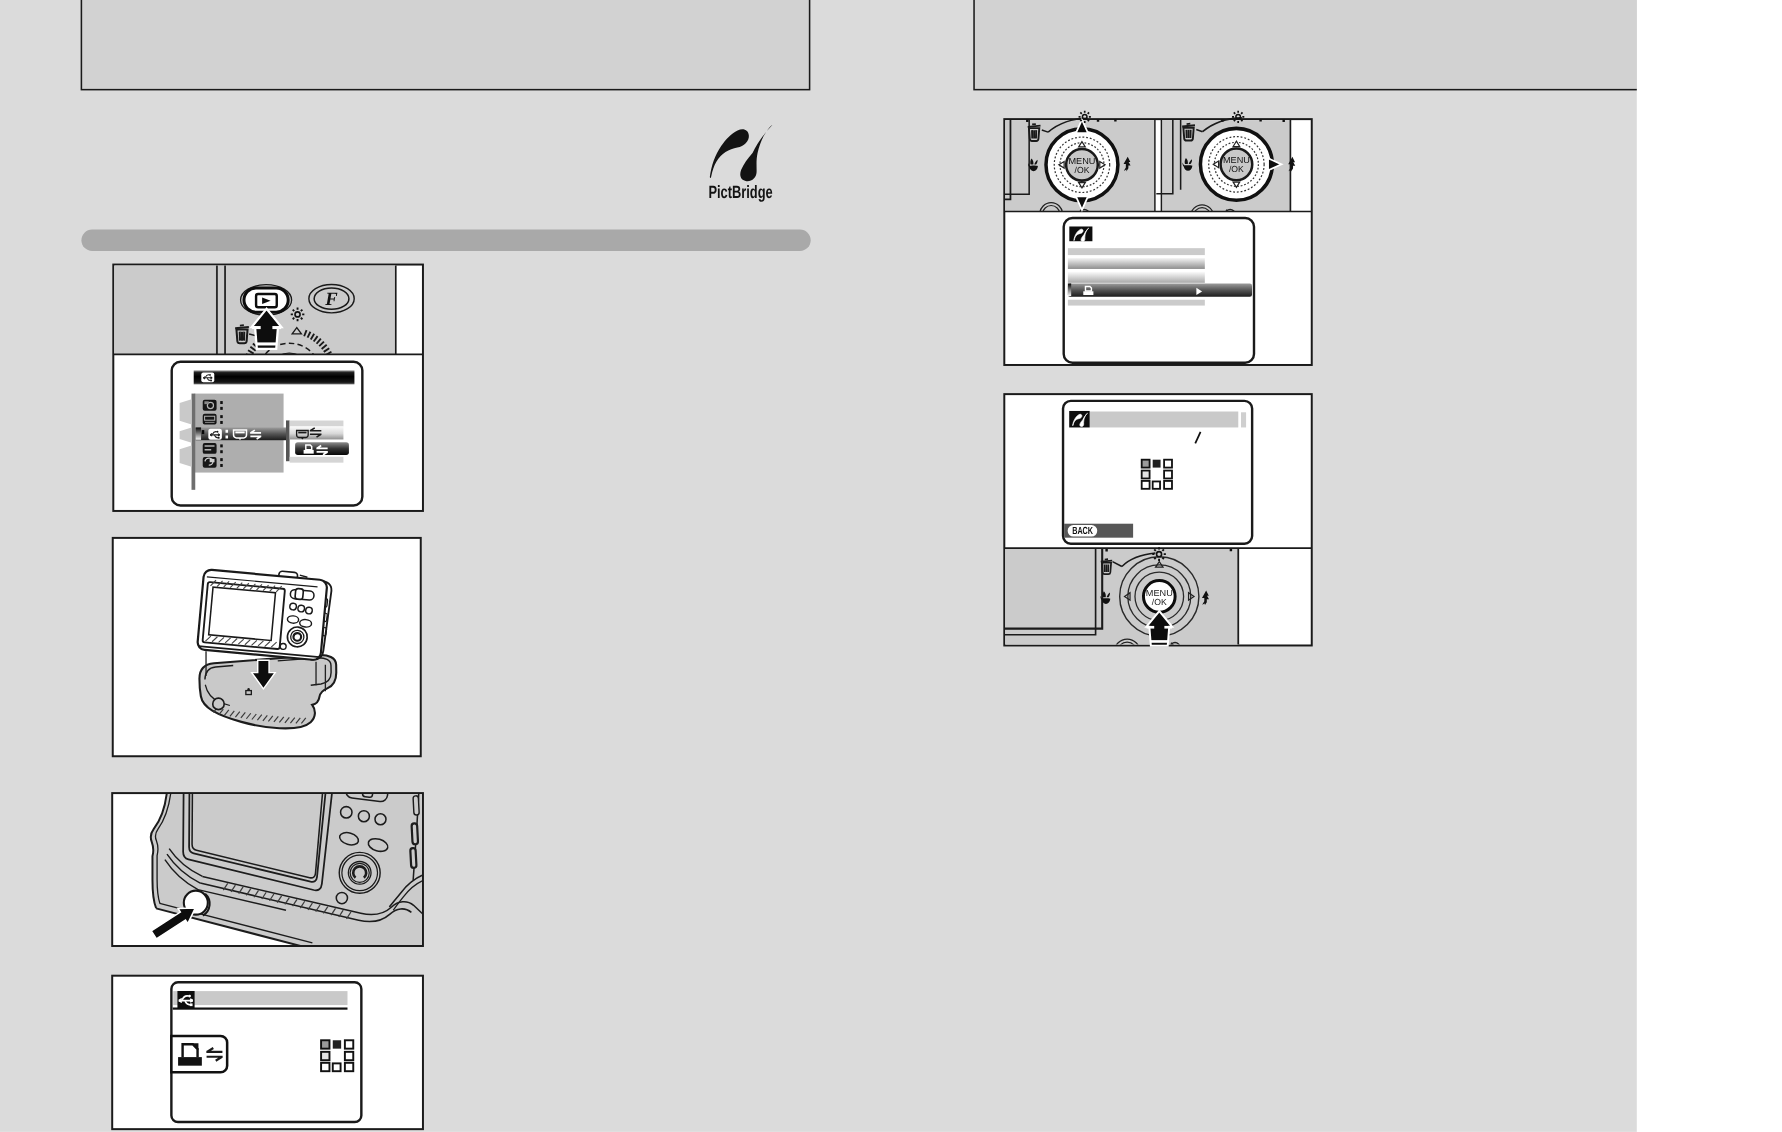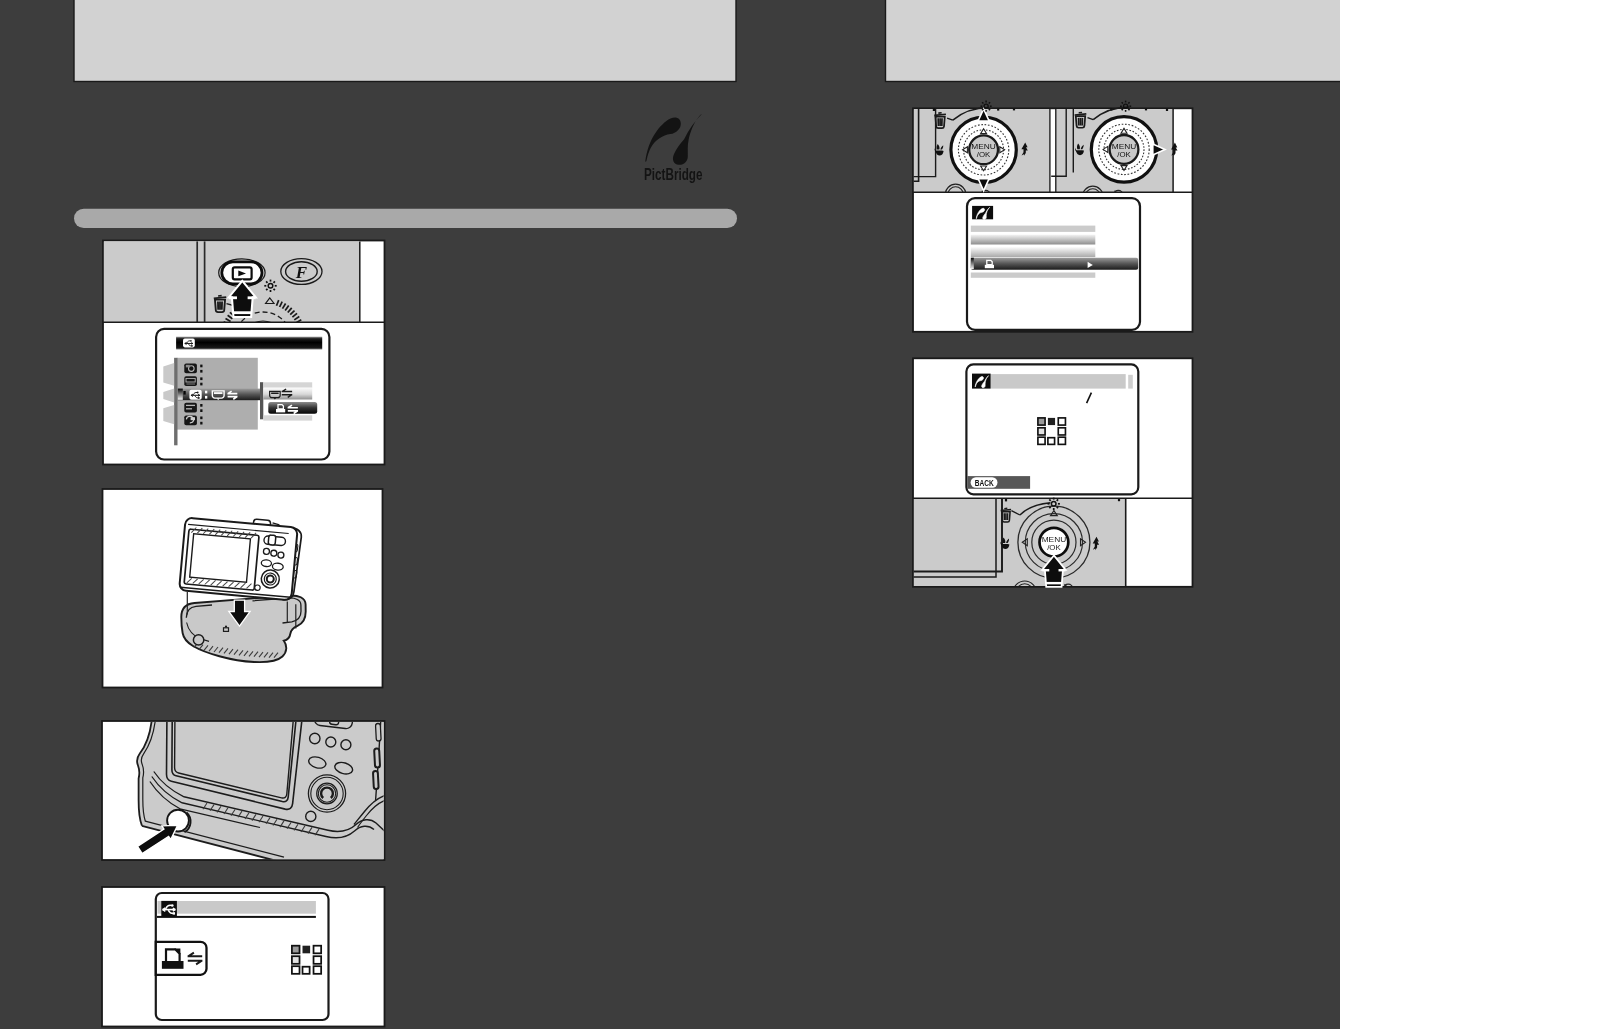--- a/index.html
+++ b/index.html
@@ -1,15 +1,15 @@
 <!DOCTYPE html>
 <html><head><meta charset="utf-8">
 <style>
 html,body{margin:0;padding:0;background:#fff;-webkit-font-smoothing:antialiased;}
-#page{position:relative;width:1340px;height:1029px;background:#b91c1c;overflow:hidden;font-family:"Liberation Sans",sans-serif;filter:grayscale(1);}
+#page{position:relative;width:1488px;height:1029px;background:#fde047;overflow:hidden;font-family:"Liberation Sans",sans-serif;filter:grayscale(1);}
 svg{position:absolute;left:0;top:0;overflow:visible;}
 </style></head>
 <body>
 <div id="page">
 <svg width="1620" height="1029" viewBox="0 0 1620 1029">
 <defs>
 <linearGradient id="gBar2" x1="0" y1="0" x2="0" y2="1">
  <stop offset="0" stop-color="#f4f4f4"></stop>
           <stop offset="1" stop-color="#8e8e8e"></stop>
 </linearGradient>

